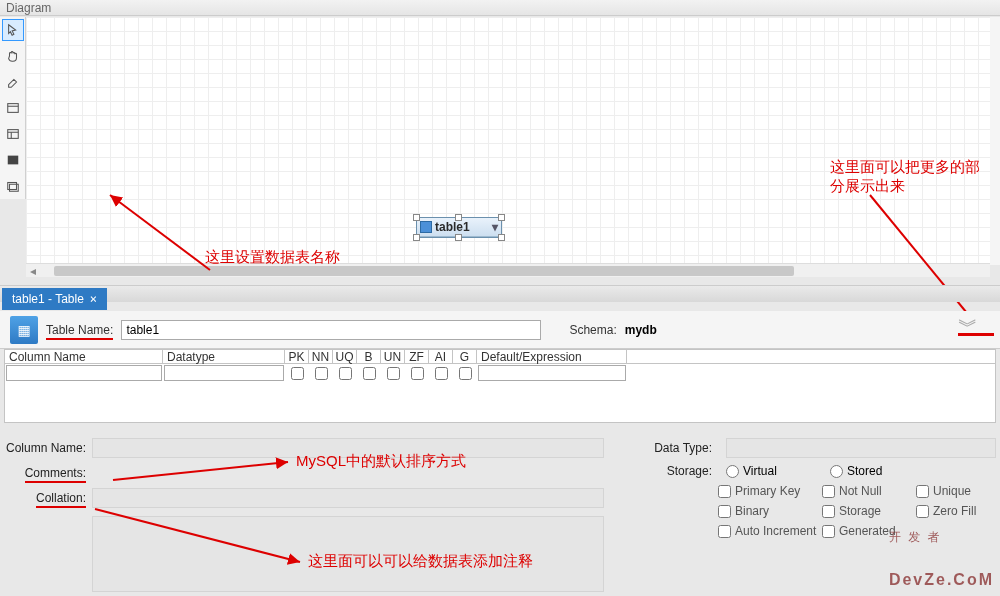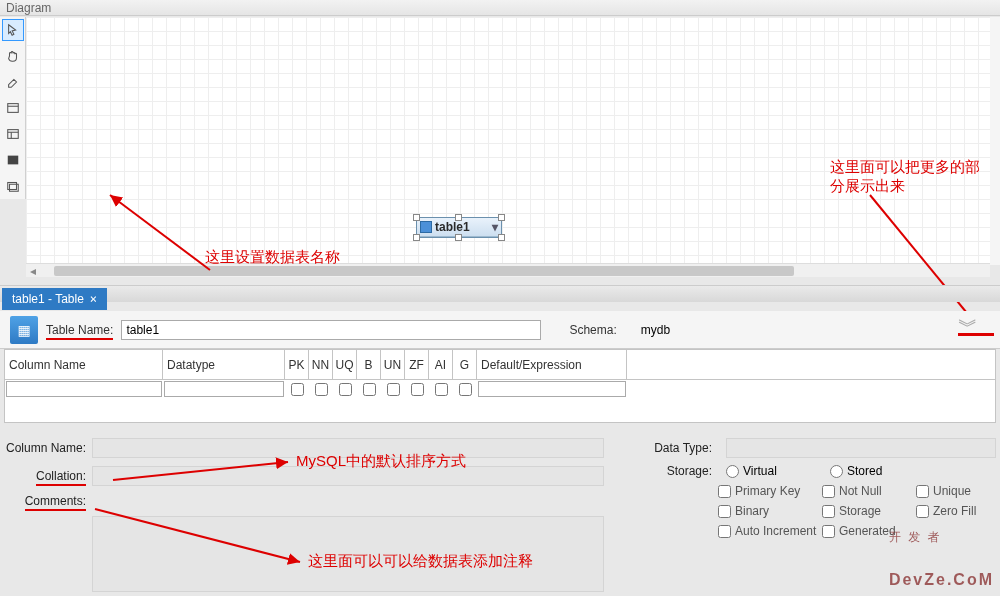--- a/index.html
+++ b/index.html
@@ -43,21 +43,21 @@
 
 .panel { position:absolute; left:0; top:311px; right:0; height:38px; background:#f5f5f5; border-bottom:1px solid #ccc; display:flex; align-items:center; padding:0 10px; gap:8px;}
 .panel .panel-icon { width:28px; height:28px; background:linear-gradient(#4fa2e6,#2e7ac4); border-radius:2px; display:flex; align-items:center; justify-content:center; color:#fff; font-size:14px;}
 .panel label { color:#333; }
 .panel input.tn { width:420px; height:20px; border:1px solid #aaa; padding:0 4px; background:#fff;}
 
 .expand-handle { position:absolute; right:6px; top:317px; color:#aaa; font-size:20px; line-height:18px;}
 
 
 .cols-area { position:absolute; left:4px; top:349px; right:4px; height:74px; border:1px solid #c4c4c4; background:#fff;}
-.cols-head { display:flex; height:30px; border-bottom:1px solid #c4c4c4; background:#fff;}
+.cols-head { display:flex; height:14px; border-bottom:1px solid #c4c4c4; background:#fff;}
 .cols-head div { border-right:1px solid #c4c4c4; padding:1px 4px; color:#333; display:flex; align-items:center;}
 .cols-row { display:flex; height:18px; align-items:center;}
 .cols-row input[type=text]{ height:16px; border:1px solid #aaa; margin:0 1px; background:#fff;}
 .cols-row input[type=checkbox]{ margin:0 auto; display:block;}
 
 
 .details { position:absolute; left:4px; top:438px; right:4px; bottom:4px; display:flex; gap:40px;}
 .details-left { width:620px;}
 .drow { display:flex; align-items:center; margin-bottom:8px; gap:6px;}
 .drow label { width:82px; text-align:right; color:#222;}
@@ -167,21 +167,21 @@
     <span>table1 - Table</span>
     <span class="close">×</span>
   </div>
 </div>
 
 <div class="panel">
   <div class="panel-icon">▦</div>
   <label><span class="underline">Table Name:</span></label>
   <input class="tn" value="table1" style="">
   <label style="margin-left:20px;">Schema:</label>
-  <span style="font-weight:normal;margin-left:16px;">mydb</span>
+  <span style="font-weight:bold;">mydb</span>
 </div>
 <div class="expand-handle">︾<div style="height:3px;width:36px;background:#d00;margin-top:-2px;"></div></div>
 
 <div class="cols-area">
   <div class="cols-head">
     <div style="width:158px">Column Name</div>
     <div style="width:122px">Datatype</div>
     <div style="width:24px;justify-content:center">PK</div>
     <div style="width:24px;justify-content:center">NN</div>
     <div style="width:24px;justify-content:center">UQ</div>
@@ -223,25 +223,25 @@
   </div>
 </div>
 
 <div class="details">
   <div class="details-left">
     <div class="drow">
         <label>Column Name:</label>
         <div class="grayfield"></div>
       </div>
     <div class="drow">
+        <label><span class="underline">Comments:</span></label>
+      </div>
+    <div class="drow">
         <label><span class="underline">Collation:</span></label>
         <div class="grayfield"></div>
-      </div>
-    <div class="drow">
-        <label><span class="underline">Comments:</span></label>
       </div>
     <div class="comments-box"></div>
   </div>
   <div class="details-right">
     <div class="rrow">
         <label class="lbl">Data Type:</label>
         <div class="grayfield"></div>
       </div>
     <div class="rrow">
         <label class="lbl">Storage:</label>

